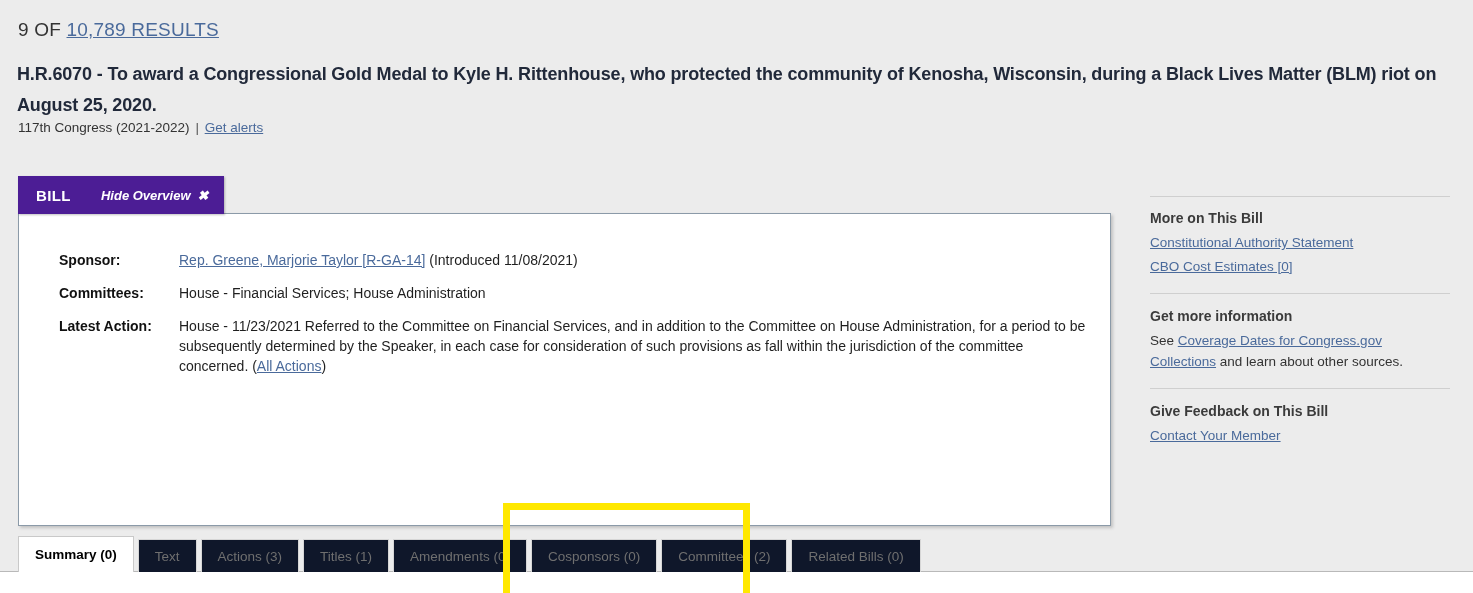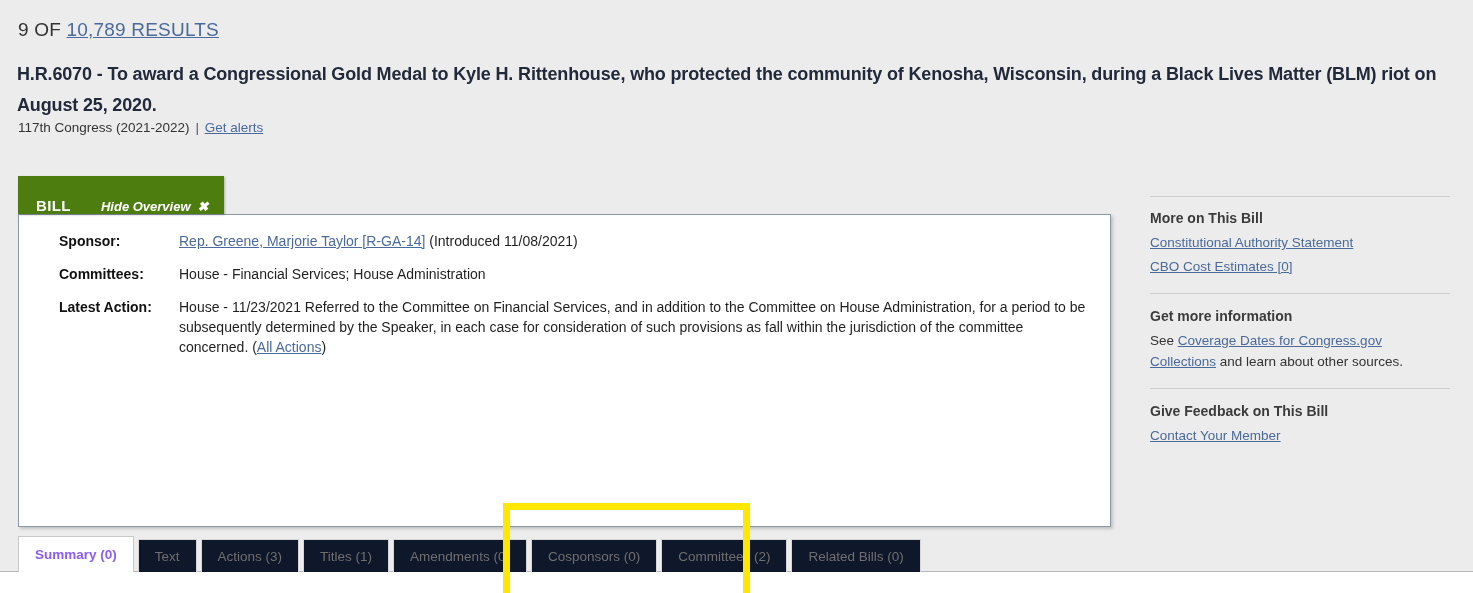--- a/index.html
+++ b/index.html
@@ -60,23 +60,23 @@
   .overview-wrap {
     position: absolute;
     left: 18px;
     top: 176px;
     width: 1093px;
   }
   .bill-banner {
     position: relative;
     z-index: 3;
     display: inline-flex;
-    align-items: flex-end;
+    align-items: center;
     gap: 30px;
-    background: #4d7c0f;
+    background: #4c1d95;
     color: #ffffff;
     height: 38px;
     padding: 0 16px 0 18px;
     box-sizing: border-box;
     box-shadow: 1px 1px 2px rgba(0,0,0,.25);
   }
   .bill-banner .bill-word {
     font-size: 15px;
     font-weight: bold;
     letter-spacing: .4px;
@@ -95,21 +95,21 @@
   .bill-banner .x-glyph { font-size: 13px; line-height: 1; }
 
   .overview-box {
     position: relative;
     margin-top: -1px;
     background: #ffffff;
     border: 1px solid #8b9aa8;
     box-shadow: 2px 2px 3px rgba(0,0,0,.18);
     height: 313px;
     box-sizing: border-box;
-    padding: 16px 18px 0 40px;
+    padding: 36px 18px 0 40px;
   }
 
   table.ov-table {
     border-collapse: collapse;
     width: 100%;
   }
   table.ov-table td {
     vertical-align: top;
     font-size: 14px;
     line-height: 20px;
@@ -193,21 +193,21 @@
     font-size: 13.5px;
     color: #6f6f6f;
     background: #0f172a;
     border: 1px solid #d6d6d6;
     border-bottom: none;
     box-sizing: border-box;
     white-space: nowrap;
   }
   .tab.active {
     background: #ffffff;
-    color: #8b5cf6;
+    color: #000000;
     font-weight: bold;
     height: 36px;
     border-color: #c9c9c9;
     position: relative;
     z-index: 2;
   }
   .tab-content {
     position: absolute;
     left: 0;
     top: 572px;

